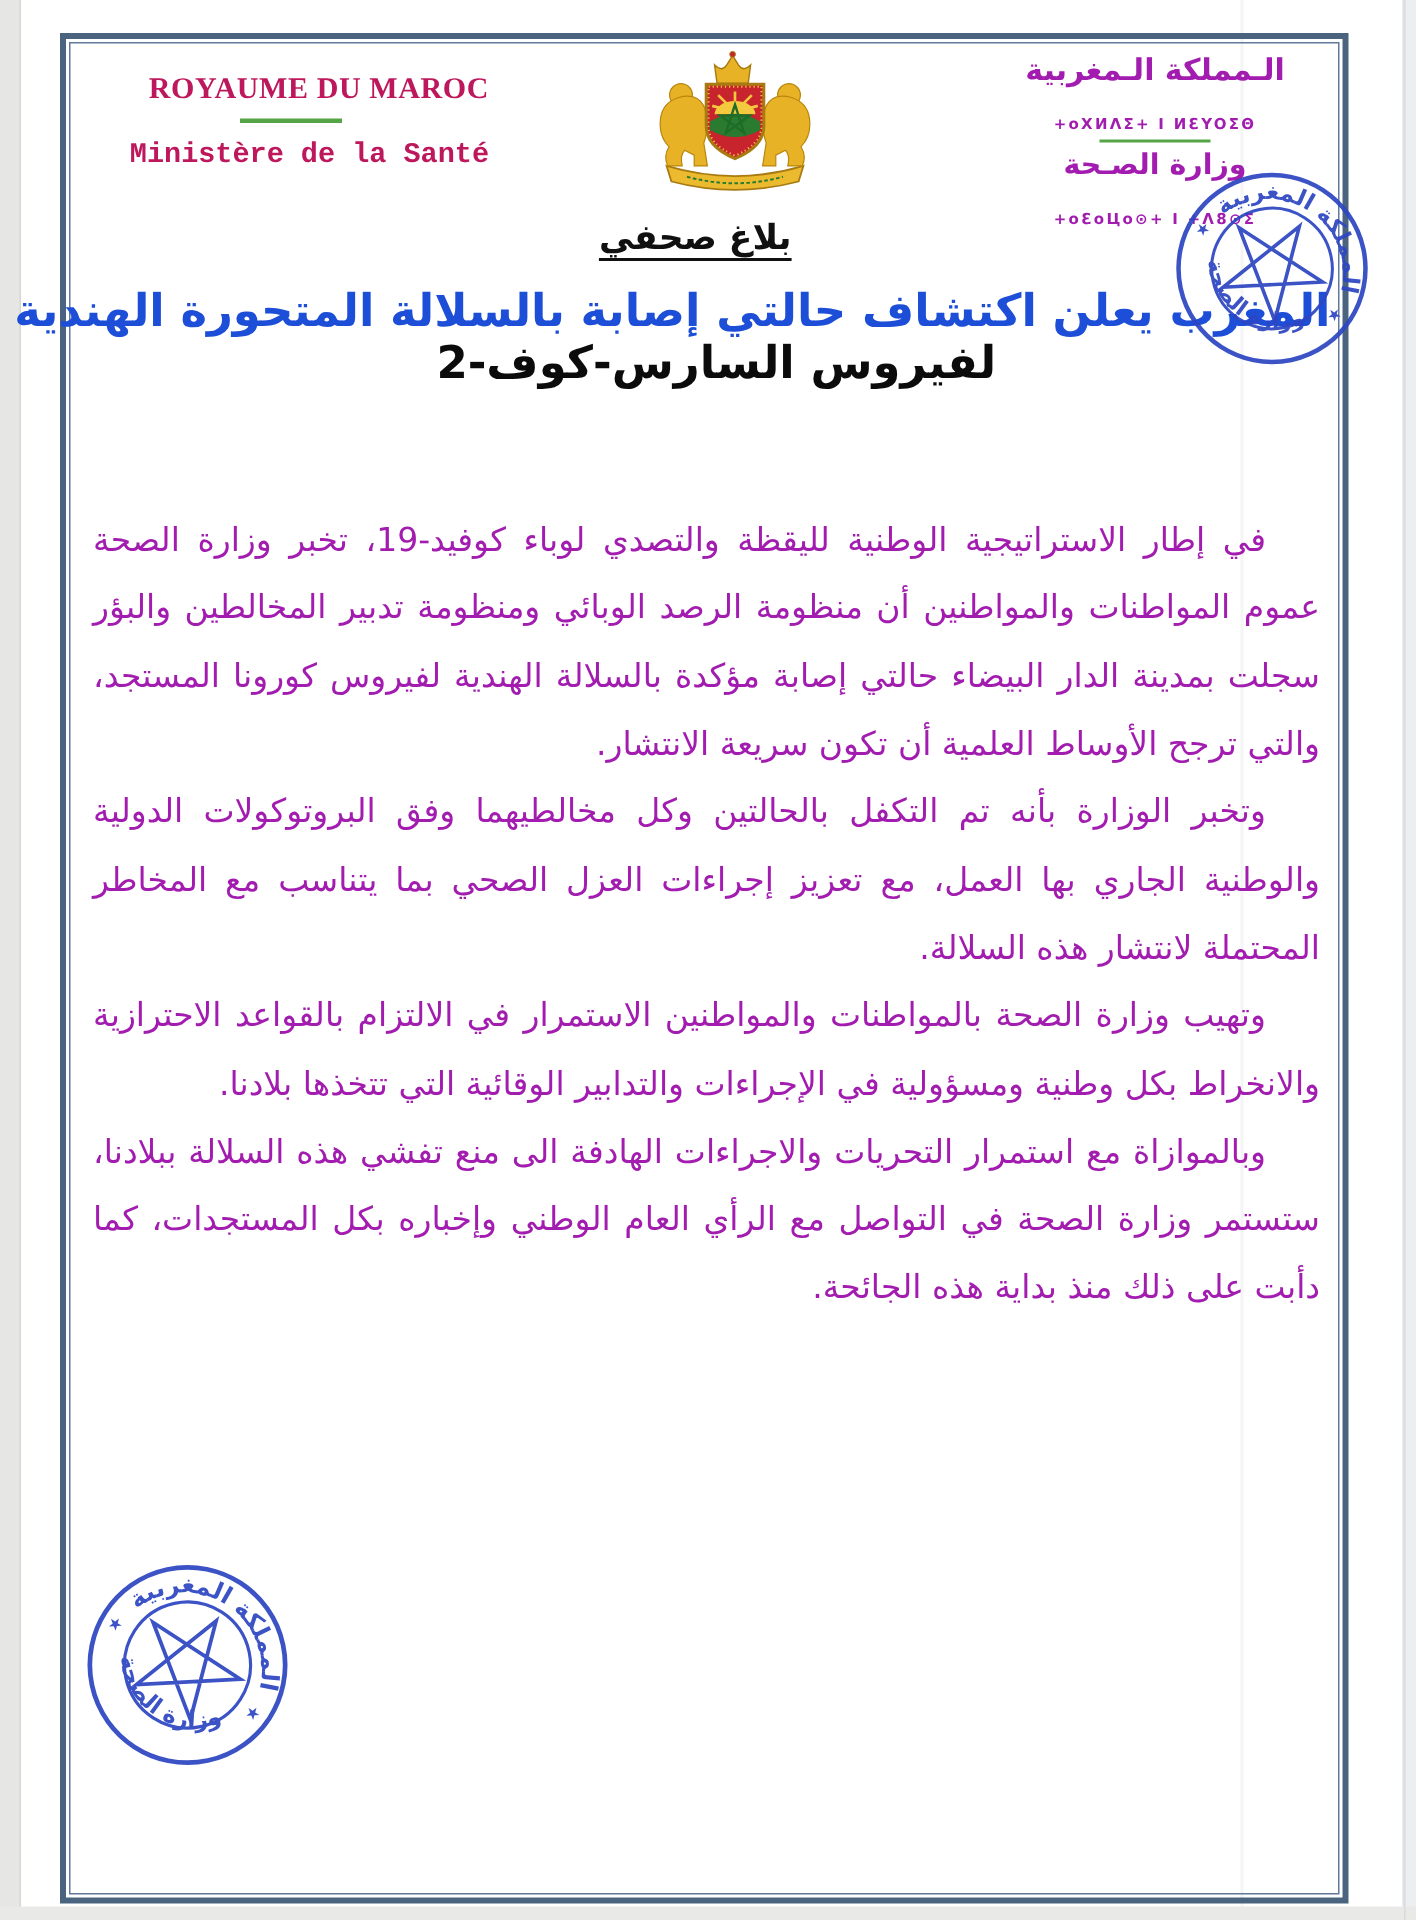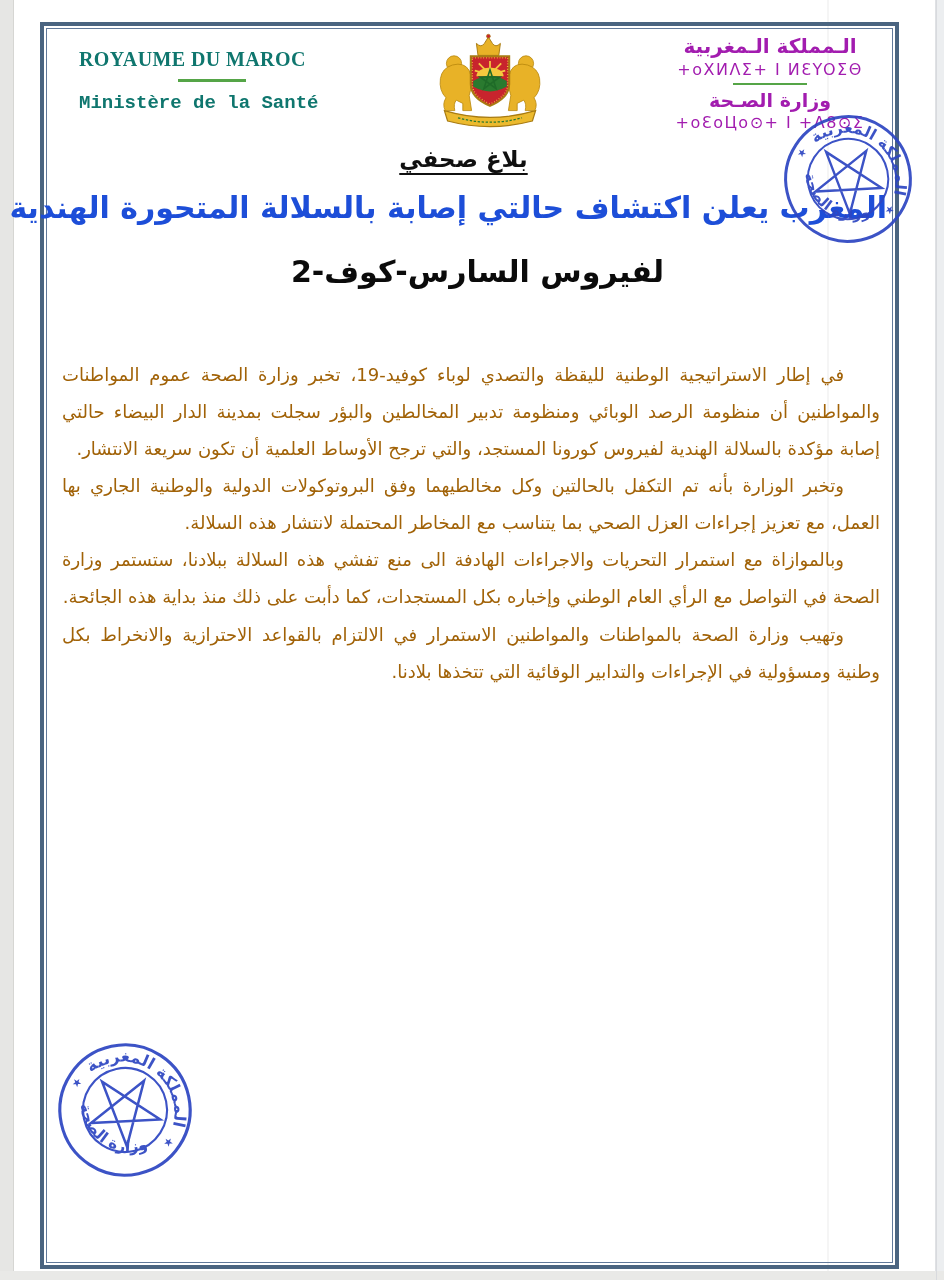--- a/index.html
+++ b/index.html
@@ -13,42 +13,42 @@
   .scan-strip-right{position:absolute;right:0;top:0;width:8px;height:1280px;background:#eceef0;border-left:1px solid #dfe1e4;}
   .scan-strip-bottom{position:absolute;left:0;bottom:0;width:944px;height:9px;background:#e9e9e7;}
   .scan-crease{position:absolute;left:827px;top:0;width:2px;height:1271px;background:rgba(110,110,110,0.07);}
   .scan-edge-line{position:absolute;left:936px;top:0;width:1px;height:1280px;background:#d8dade;}
 
   
   .frame{position:absolute;left:40px;top:22px;width:851px;height:1239px;border:4px solid #4a6480;background:transparent;}
   .frame-inner{position:absolute;inset:2px;border:1px solid #61799a;}
 
   
-  .hdr-left{position:absolute;left:79px;top:48px;width:265px;text-align:left;color:#0f766e;}
+  .hdr-left{position:absolute;left:61px;top:48px;width:265px;text-align:right;color:#be185d;}
   .hdr-left .l1{font-family:"Liberation Serif",serif;font-weight:bold;font-size:20px;letter-spacing:0.4px;}
   .green-rule{width:68px;height:3px;background:#55a547;margin:8px auto 10px auto;}
   .hdr-left .l2{font-family:Liberation Mono, monospace;font-weight:bold;font-size:19px;}
 
   .hdr-right{position:absolute;left:645px;top:34px;width:250px;text-align:center;color:#a21caf;}
   .hdr-right .ar1{font-size:20px;font-weight:bold;}
-  .hdr-right .tif{font-size:16px;font-weight:normal;letter-spacing:1.5px;margin-top:2px;}
+  .hdr-right .tif{font-size:10px;font-weight:bold;letter-spacing:1.5px;margin-top:20px;}
   .hdr-right .green-rule{width:74px;height:2px;margin:4px auto 4px auto;}
   .hdr-right .ar2{font-size:19px;font-weight:bold;}
 
   .coat{position:absolute;left:422px;top:28px;width:136px;height:114px;}
 
   
   .center-col{position:absolute;left:40px;top:146px;width:847px;text-align:center;color:#101010;}
   .press{display:inline-block;font-size:23px;font-weight:bold;text-decoration:underline;text-underline-offset:6px;text-decoration-thickness:2px;}
   .date{margin-top:10px;font-family:"Liberation Serif",serif;font-size:28px;font-weight:bold;letter-spacing:1px;text-decoration:underline;text-underline-offset:5px;text-decoration-thickness:2px;color:#141414;}
   .title1{margin-top:18px;font-size:30px;font-weight:bold;color:#1d4ed8;white-space:nowrap;}
-  .title2{margin-top:29px;font-size:30px;font-weight:bold;color:#0b0b0b;padding-left:28px;}
+  .title2{margin-top:0;font-size:30px;font-weight:bold;color:#0b0b0b;padding-left:28px;}
 
   
-  .body-text{position:absolute;left:62px;top:356px;width:818px;direction:rtl;text-align:justify;font-size:18px;line-height:2.06;color:#a16207;}
+  .body-text{position:absolute;left:62px;top:338px;width:818px;direction:rtl;text-align:justify;font-size:22px;line-height:2.06;color:#a21caf;}
   .body-text p{margin:0;text-indent:36px;}
 
   
   .stamp{position:absolute;opacity:0.93;}
   .stamp-tr{left:781px;top:112px;width:134px;height:134px;transform:rotate(33deg);z-index:6;}
   .stamp-bl{left:55px;top:1040px;width:140px;height:140px;transform:rotate(33deg);z-index:6;}
 </style>
 </head>
 <body>
 
@@ -133,22 +133,22 @@
 
 <div class="center-col">
   <div><span class="press" dir="rtl">بلاغ صحفي</span></div>
   <div class="title1" dir="rtl">المغرب يعلن اكتشاف حالتي إصابة بالسلالة المتحورة الهندية</div>
   <div class="title2" dir="rtl">لفيروس السارس-كوف-2</div>
 </div>
 
 <div class="body-text">
   <p>في إطار الاستراتيجية الوطنية لليقظة والتصدي لوباء كوفيد-19، تخبر وزارة الصحة عموم المواطنات والمواطنين أن منظومة الرصد الوبائي ومنظومة تدبير المخالطين والبؤر سجلت بمدينة الدار البيضاء حالتي إصابة مؤكدة بالسلالة الهندية لفيروس كورونا المستجد، والتي ترجح الأوساط العلمية أن تكون سريعة الانتشار.</p>
   <p>وتخبر الوزارة بأنه تم التكفل بالحالتين وكل مخالطيهما وفق البروتوكولات الدولية والوطنية الجاري بها العمل، مع تعزيز إجراءات العزل الصحي بما يتناسب مع المخاطر المحتملة لانتشار هذه السلالة.</p>
+  <p>وتهيب وزارة الصحة بالمواطنات والمواطنين الاستمرار في الالتزام بالقواعد الاحترازية والانخراط بكل وطنية ومسؤولية في الإجراءات والتدابير الوقائية التي تتخذها بلادنا.</p>
   <p>وبالموازاة مع استمرار التحريات والاجراءات الهادفة الى منع تفشي هذه السلالة ببلادنا، ستستمر وزارة الصحة في التواصل مع الرأي العام الوطني وإخباره بكل المستجدات، كما دأبت على ذلك منذ بداية هذه الجائحة.</p>
-  <p>وتهيب وزارة الصحة بالمواطنات والمواطنين الاستمرار في الالتزام بالقواعد الاحترازية والانخراط بكل وطنية ومسؤولية في الإجراءات والتدابير الوقائية التي تتخذها بلادنا.</p>
 </div>
 
 <svg class="stamp stamp-bl" viewBox="0 0 200 200">
   <g fill="none" stroke="#2e46c2">
     <circle cx="100" cy="100" r="93" stroke-width="4.5"></circle>
     <circle cx="100" cy="100" r="60" stroke-width="3"></circle>
     <path d="M100,50 L69.4,142.1 L149.5,83.9 L50.5,83.9 L130.6,142.1 Z" stroke-width="3.6"></path>
   </g>
   <defs>
     <path id="arcTopB" d="M 26,106 A 74,74 0 0 1 174,106"></path>

